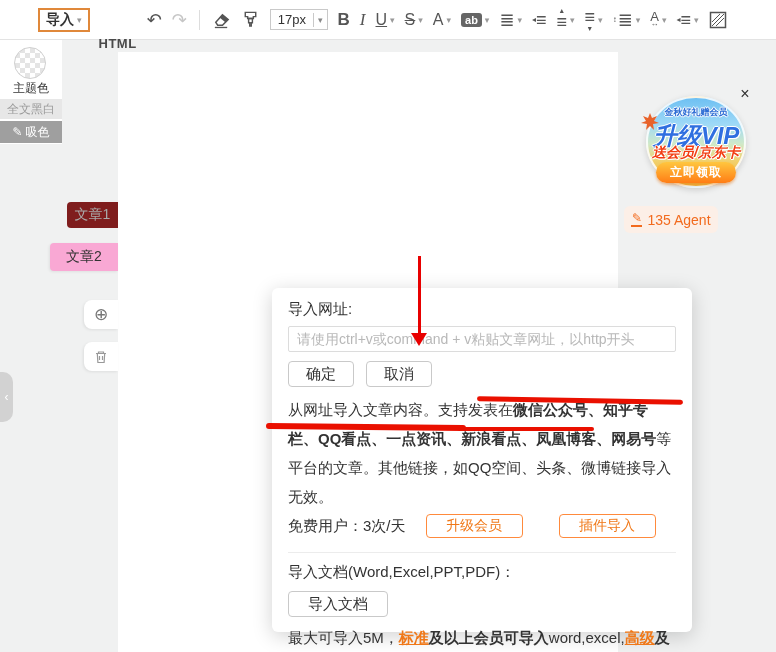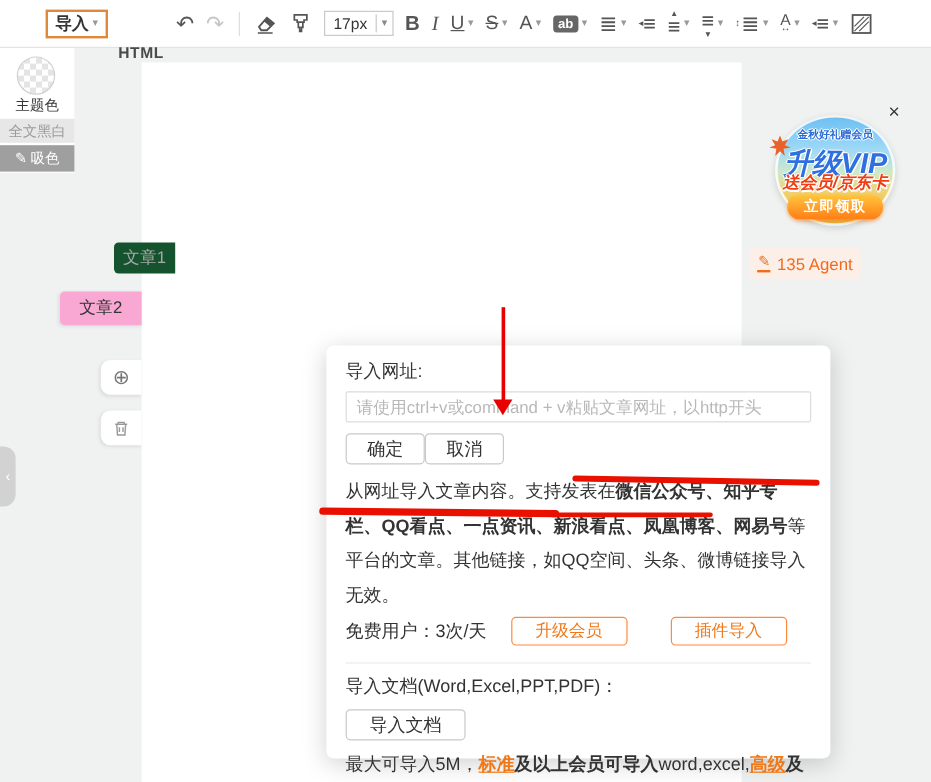--- a/index.html
+++ b/index.html
@@ -38,22 +38,22 @@
   .tc-circle { position:absolute; left:14px; top:7px; width:32px; height:32px; border-radius:50%;
                border:1px solid #d0d0d0;
                background:repeating-conic-gradient(#e4e4e4 0% 25%, #ffffff 25% 50%); background-size:10px 10px; }
   .tc-label { position:absolute; left:0; top:40px; width:62px; text-align:center; font-size:12px; color:#333; }
   .chip-bw { position:absolute; left:0; top:59px; width:62px; height:20px; background:#e7e7e7; color:#9a9a9a;
              font-size:12px; display:flex; align-items:center; justify-content:center; }
   .chip-pick { position:absolute; left:0; top:81px; width:62px; height:22px; background:#9f9f9f; color:#fff;
              font-size:12px; display:flex; align-items:center; justify-content:center; gap:3px; }
 
   
-  .tab1 { position:absolute; left:67px; top:202px; width:51px; height:26px; background:#14532d; color:#a9a9a9;
-          font-size:14px; display:flex; align-items:center; justify-content:center; border-radius:4px 0 0 4px; z-index:6;margin-left:28px; }
+  .tab1 { position:absolute; left:67px; top:202px; width:51px; height:26px; background:#7f1d1d; color:#a9a9a9;
+          font-size:14px; display:flex; align-items:center; justify-content:center; border-radius:4px 0 0 4px; z-index:6; }
   .tab2 { position:absolute; left:50px; top:243px; width:68px; height:28px; background:#f9a8d4; color:#333;
           font-size:14px; display:flex; align-items:center; justify-content:center; border-radius:4px 0 0 4px;
           box-shadow:-1px 1px 3px rgba(0,0,0,0.07); z-index:6; }
   .sq-btn { position:absolute; left:84px; width:34px; height:29px; background:#fff; border-radius:8px 0 0 8px;
             display:flex; align-items:center; justify-content:center; box-shadow:-1px 1px 3px rgba(0,0,0,0.08); z-index:6; }
   .sq-plus { top:300px; color:#777; font-size:17px; }
   .sq-trash { top:342px; }
   .handle { position:absolute; left:0; top:372px; width:13px; height:50px; background:#d2d2d2;
             border-radius:0 10px 10px 0; color:#fff; font-size:12px; display:flex; align-items:center;
             justify-content:center; z-index:6; }
@@ -87,21 +87,21 @@
   .banner-close { position:absolute; left:736px; top:85px; width:18px; height:18px; font-size:16px; color:#333;
             display:flex; align-items:center; justify-content:center; cursor:pointer; z-index:8; }
 
   
   .dialog { position:absolute; left:272px; top:288px; width:420px; height:344px; background:#fff; border-radius:6px;
             box-shadow:0 4px 20px rgba(0,0,0,0.18); padding:12px 16px 14px; z-index:20; }
   .dlg-label { font-size:15px; color:#333; margin-bottom:7px; }
   .dlg-input { width:100%; height:26px; border:1px solid #dcdcdc; border-radius:2px; font-size:14px; padding:0 8px;
             color:#333; outline:none; font-family:"Liberation Sans","DejaVu Sans",sans-serif; }
   .dlg-input::placeholder { color:#b8b8b8; }
-  .btn-row { margin-top:9px; display:flex; }
+  .btn-row { margin-top:9px; display:flex; gap:12px; }
   .g-btn { min-width:66px; height:26px; border:1px solid #c9c9c9; background:#fff; border-radius:4px; font-size:15px;
             color:#333; cursor:pointer; font-family:inherit; }
   .desc { margin-top:8px; font-size:15px; line-height:29px; color:#333; }
   .bd { font-weight:700; }
   .free-row { display:flex; align-items:center; margin-top:3px; font-size:15px; color:#333; }
   .o-btn { width:97px; height:24px; border:1px solid #ff8a3c; color:#f07818; background:#fff; border-radius:4px;
             font-size:14px; cursor:pointer; font-family:inherit; }
   .o-btn.first { margin-left:20px; } .o-btn.second { margin-left:36px; }
   .divider { border-top:1px solid #ececec; margin:14px 0 10px; }
   .doc-btn { margin-top:9px; width:100px; height:26px; border:1px solid #c9c9c9; background:#fff; border-radius:4px;

